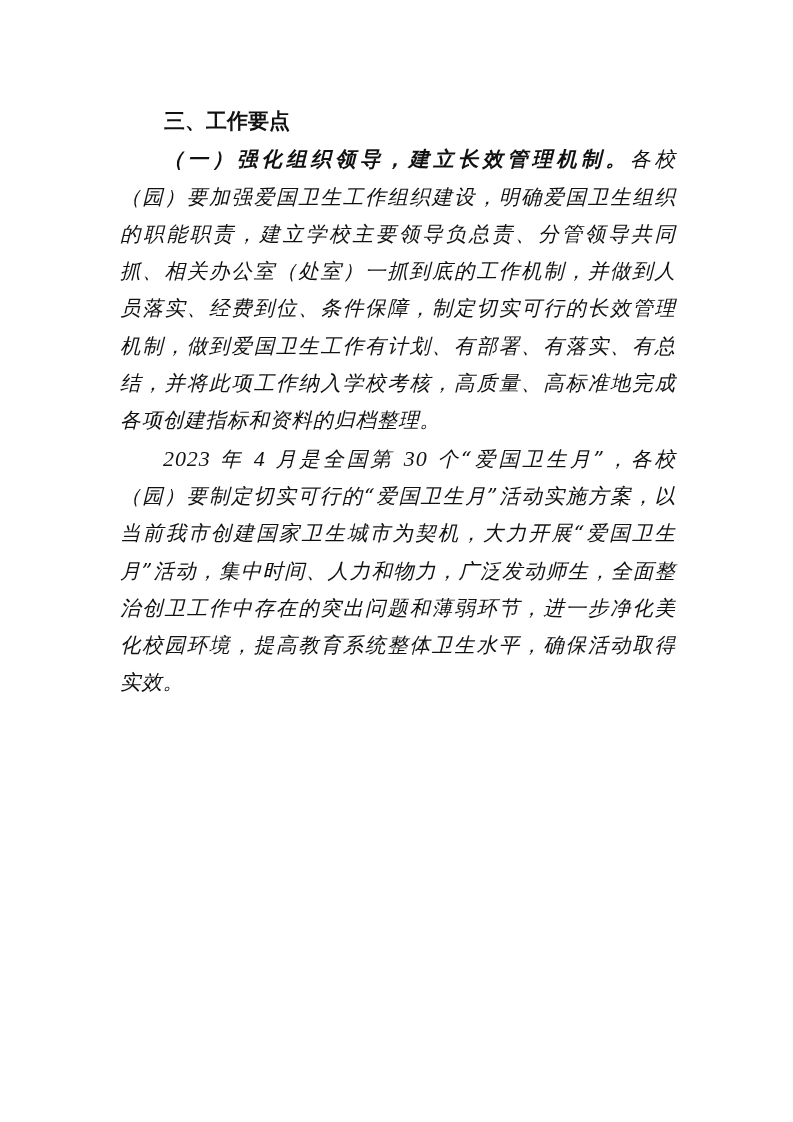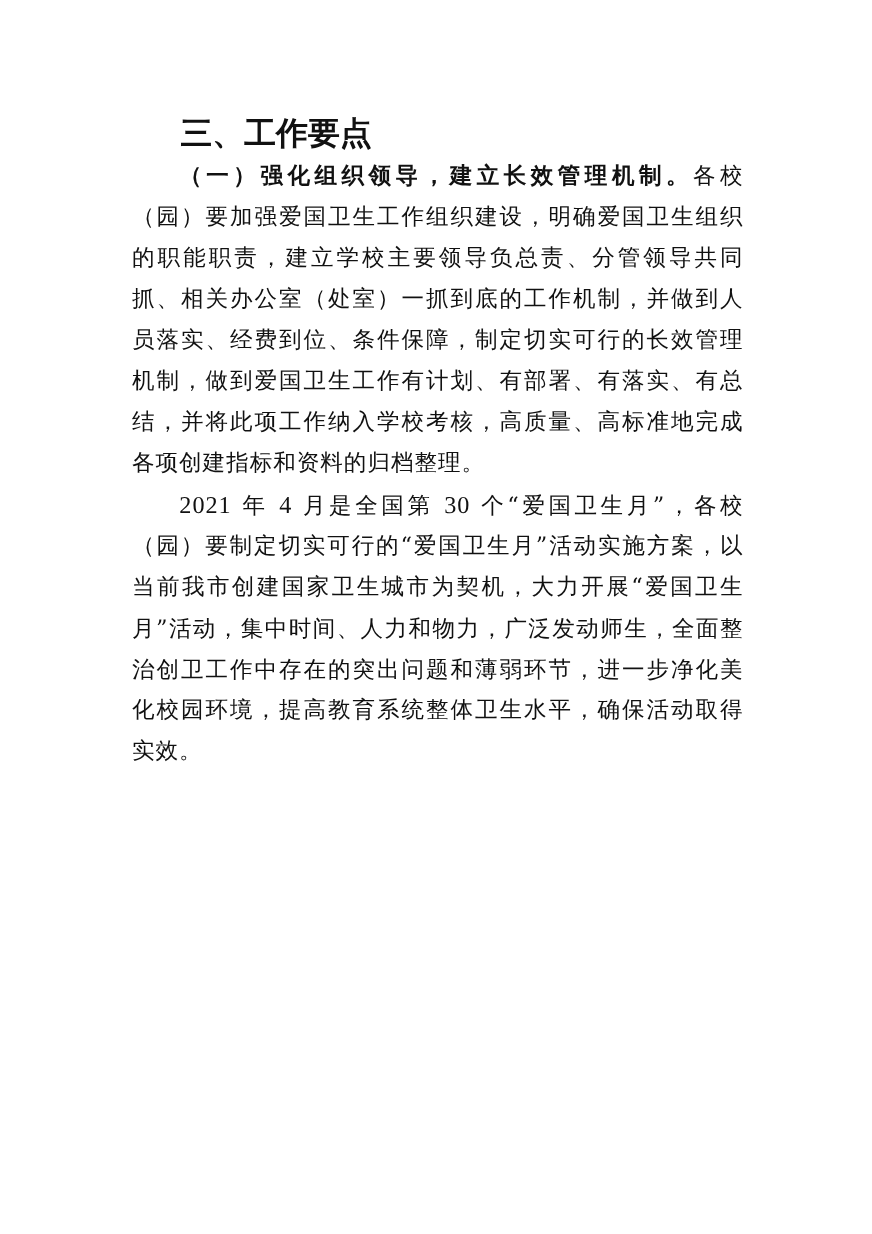--- a/index.html
+++ b/index.html
@@ -21,25 +21,26 @@
     top: 104px;
     width: 556px;
   }
   .line-block {
     font-size: 20.5px;
     line-height: 37.3px;
     text-align: justify;
     text-justify: inter-character;
     letter-spacing: 0.9px;
     margin: 0;
+    font-style: italic;
   }
   .heading {
-    font-family: Liberation Serif, serif;
+    font-family: Liberation Mono, monospace;
     font-weight: bold;
-    font-size: 29px;
+    font-size: 21px;
     line-height: 37.3px;
     margin: 0;
     padding-left: 44px;
   }
   .para {
     text-indent: 43px;
   }
   .sub-title {
     font-weight: bold;
   }
@@ -50,15 +51,15 @@
 </style>
 </head>
 <body>
 
 <div class="page">
   <p class="heading">三、工作要点</p>
 
   <p class="line-block para"><span class="sub-title">（一）强化组织领导，建立长效管理机制。</span><span>各校（园）要加强爱国卫生工作组织建设，明确爱国卫生组织的职能职责，建立学校主要领导负总责、分管领导共同抓、相关办公室（处室）一抓到底的工作机制，并做到人员落实、经费到位、条件保障，制定切实可行的长效管理机制，做到爱国卫生工作有计划、有部署、有落实、有总结，并将此项工作纳入学校考核，高质量、高标准地完成各项创建指标和资料的归档整理。</span></p>
 
 
-  <p class="line-block para"><span class="num">2021</span><span> 年 </span><span class="num">4</span><span> 月是全国第 </span><span class="num">30</span><span> 个“爱国卫生月”，各校（园）要制定切实可行的“爱国卫生月”活动实施方案，以当前我市创建国家卫生城市为契机，大力开展“爱国卫生月”活动，集中时间、人力和物力，广泛发动师生，全面整治创卫工作中存在的突出问题和薄弱环节，进一步净化美化校园环境，提高教育系统整体卫生水平，确保活动取得实效。</span></p>
+  <p class="line-block para"><span class="num">2023</span><span> 年 </span><span class="num">4</span><span> 月是全国第 </span><span class="num">30</span><span> 个“爱国卫生月”，各校（园）要制定切实可行的“爱国卫生月”活动实施方案，以当前我市创建国家卫生城市为契机，大力开展“爱国卫生月”活动，集中时间、人力和物力，广泛发动师生，全面整治创卫工作中存在的突出问题和薄弱环节，进一步净化美化校园环境，提高教育系统整体卫生水平，确保活动取得实效。</span></p>
 
 </div>
 
 </body></html>

